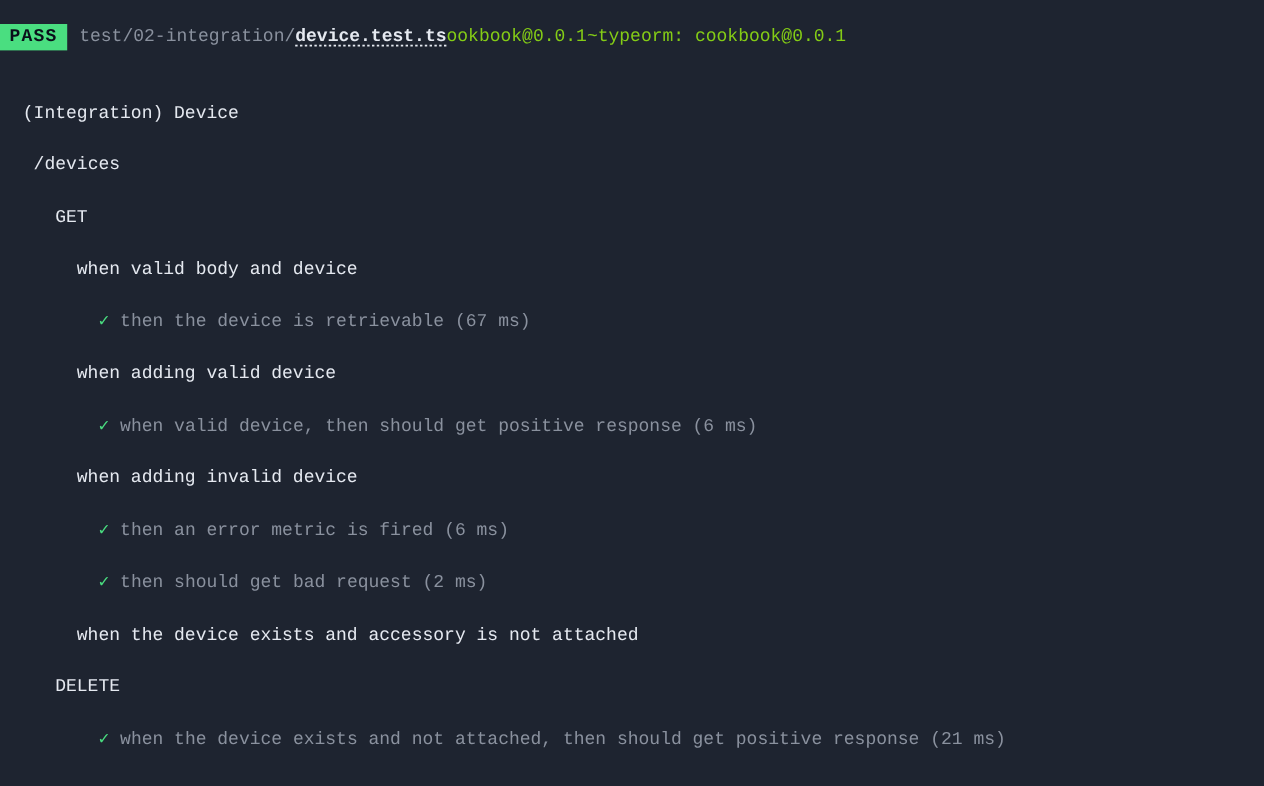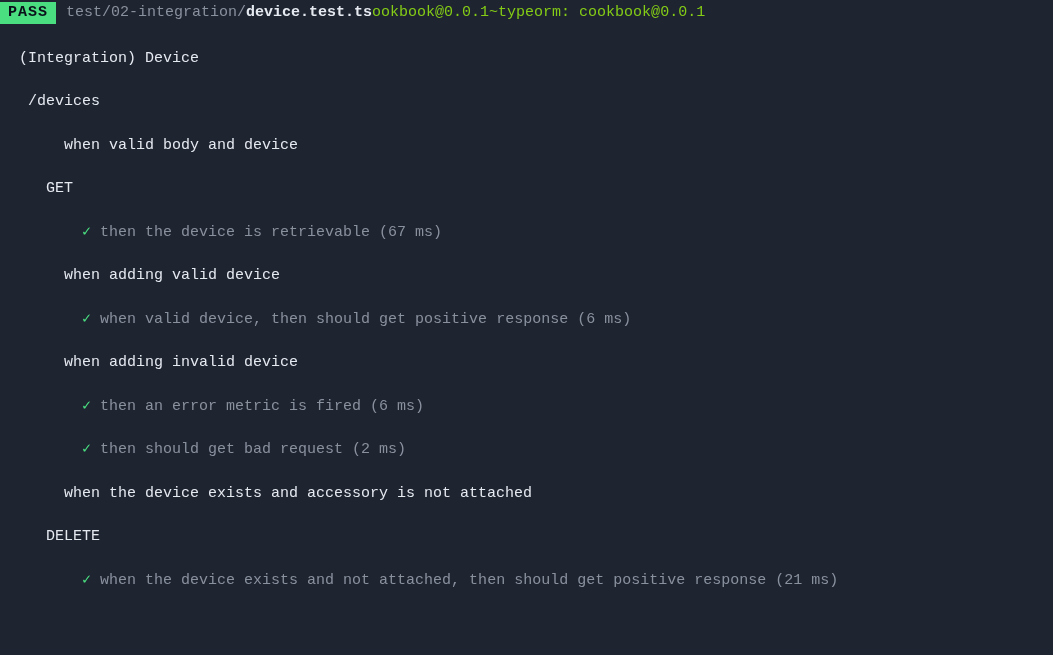--- a/index.html
+++ b/index.html
@@ -14,38 +14,39 @@
     font-size: 15px;
     line-height: 1.45;
     padding: 0;
     width: 1053px;
     height: 655px;
     overflow: hidden;
   }
   .header-line {
     display: flex;
     align-items: center;
-    padding: 2px 0;
+    padding: 20px 0;
   }
   .pass-badge {
     background-color: #4ade80;
     color: #0a0f1a;
     font-weight: bold;
     padding: 0 8px;
     letter-spacing: 1px;
   }
   .file-path {
     color: #8a919e;
     margin-left: 10px;
     text-decoration-style: dotted;
     text-underline-offset: 4px;
   }
   .file-name {
     color: #e5e9f0;
     font-weight: bold;
+    text-decoration: underline;
     text-decoration-style: dotted;
     text-underline-offset: 4px;
   }
   .extra-text {
     color: #84cc16;
   }
   .tree {
     white-space: pre;
     padding-left: 10px;
   }
@@ -68,22 +69,22 @@
 <div class="header-line">
   <span class="pass-badge">PASS</span>
   <span>
     <span class="file-path">test/02-integration/</span><span class="file-name">device.test.ts</span><span class="extra-text">ookbook@0.0.1~typeorm: cookbook@0.0.1</span>
   </span>
 </div>
 
 <div class="tree">
 <span class="line describe"> <span>(Integration) Device</span></span>
 <span class="line describe">  <span>/devices</span></span>
+<span class="line describe">    <span>GET</span></span>
 <span class="line describe">      <span>when valid body and device</span></span>
-<span class="line describe">    <span>GET</span></span>
 <span class="line">        <span class="check-icon">✓</span> <span class="test-text">then the device is retrievable (67 ms)</span></span>
 <span class="line describe">      <span>when adding valid device</span></span>
 <span class="line">        <span class="check-icon">✓</span> <span class="test-text">when valid device, then should get positive response (6 ms)</span></span>
 <span class="line describe">      <span>when adding invalid device</span></span>
 <span class="line">        <span class="check-icon">✓</span> <span class="test-text">then an error metric is fired (6 ms)</span></span>
 <span class="line">        <span class="check-icon">✓</span> <span class="test-text">then should get bad request (2 ms)</span></span>
 <span class="line describe">      <span>when the device exists and accessory is not attached</span></span>
 <span class="line describe">    <span>DELETE</span></span>
 <span class="line">        <span class="check-icon">✓</span> <span class="test-text">when the device exists and not attached, then should get positive response (21 ms)</span></span>
 

